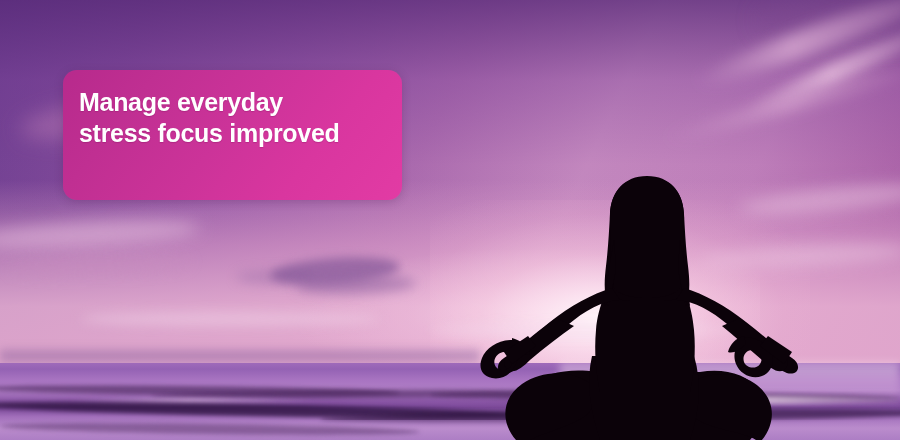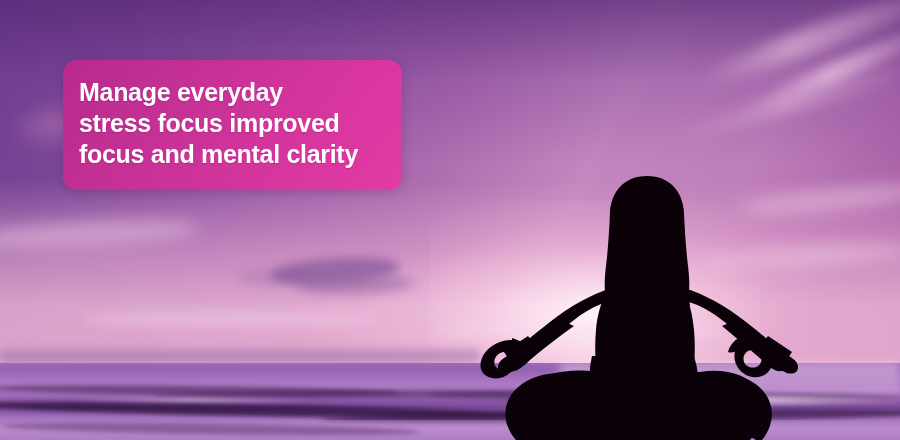--- a/index.html
+++ b/index.html
@@ -209,21 +209,21 @@
   .figure {
     position: absolute;
     left: 0; top: 0;
     width: 900px; height: 440px;
   }
   .figure svg { display: block; }
 
   
   .caption-box {
     position: absolute;
-    left: 63px; top: 60px;
+    left: 63px; top: 70px;
     width: 339px; height: 130px;
     border-radius: 14px;
     background: linear-gradient(128deg,
       #b72a8c 0%,
       #c02f92 22%,
       #cc3399 48%,
       #d9369f 72%,
       #e23ba4 100%);
     box-shadow: 0 2px 10px rgba(70,20,70,0.22);
   }
@@ -436,17 +436,16 @@
         <path d="M 504 352 L 528 336 L 536 346 L 512 364 Z"></path>
         <path d="M 792 352 L 768 336 L 760 346 L 784 364 Z"></path>
       </g>
     </svg>
   </div>
 
   <div class="caption-box">
     <div class="caption-text">
       <span class="caption-line">Manage everyday</span>
       <span class="caption-line">stress focus improved</span>
-      <span class="caption-line">focus and mental clarity</span>
     </div>
   </div>
 
 </div>
 
 </body></html>

